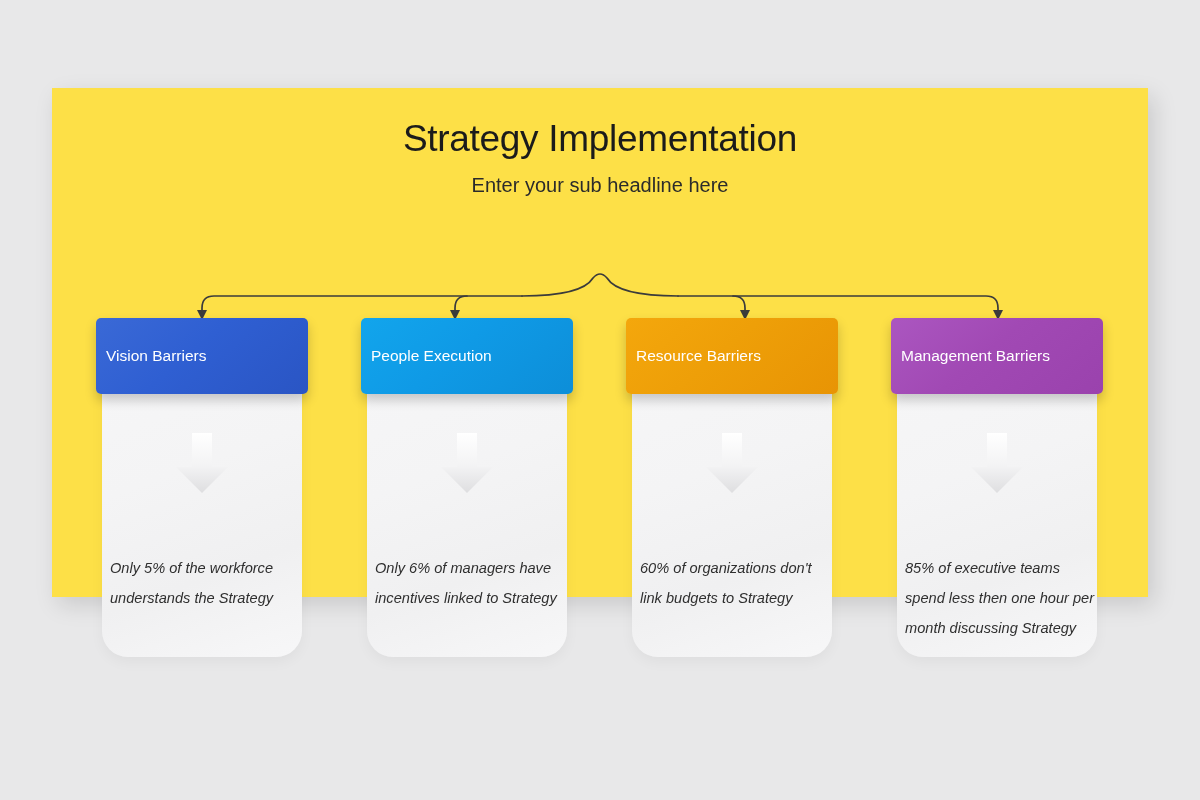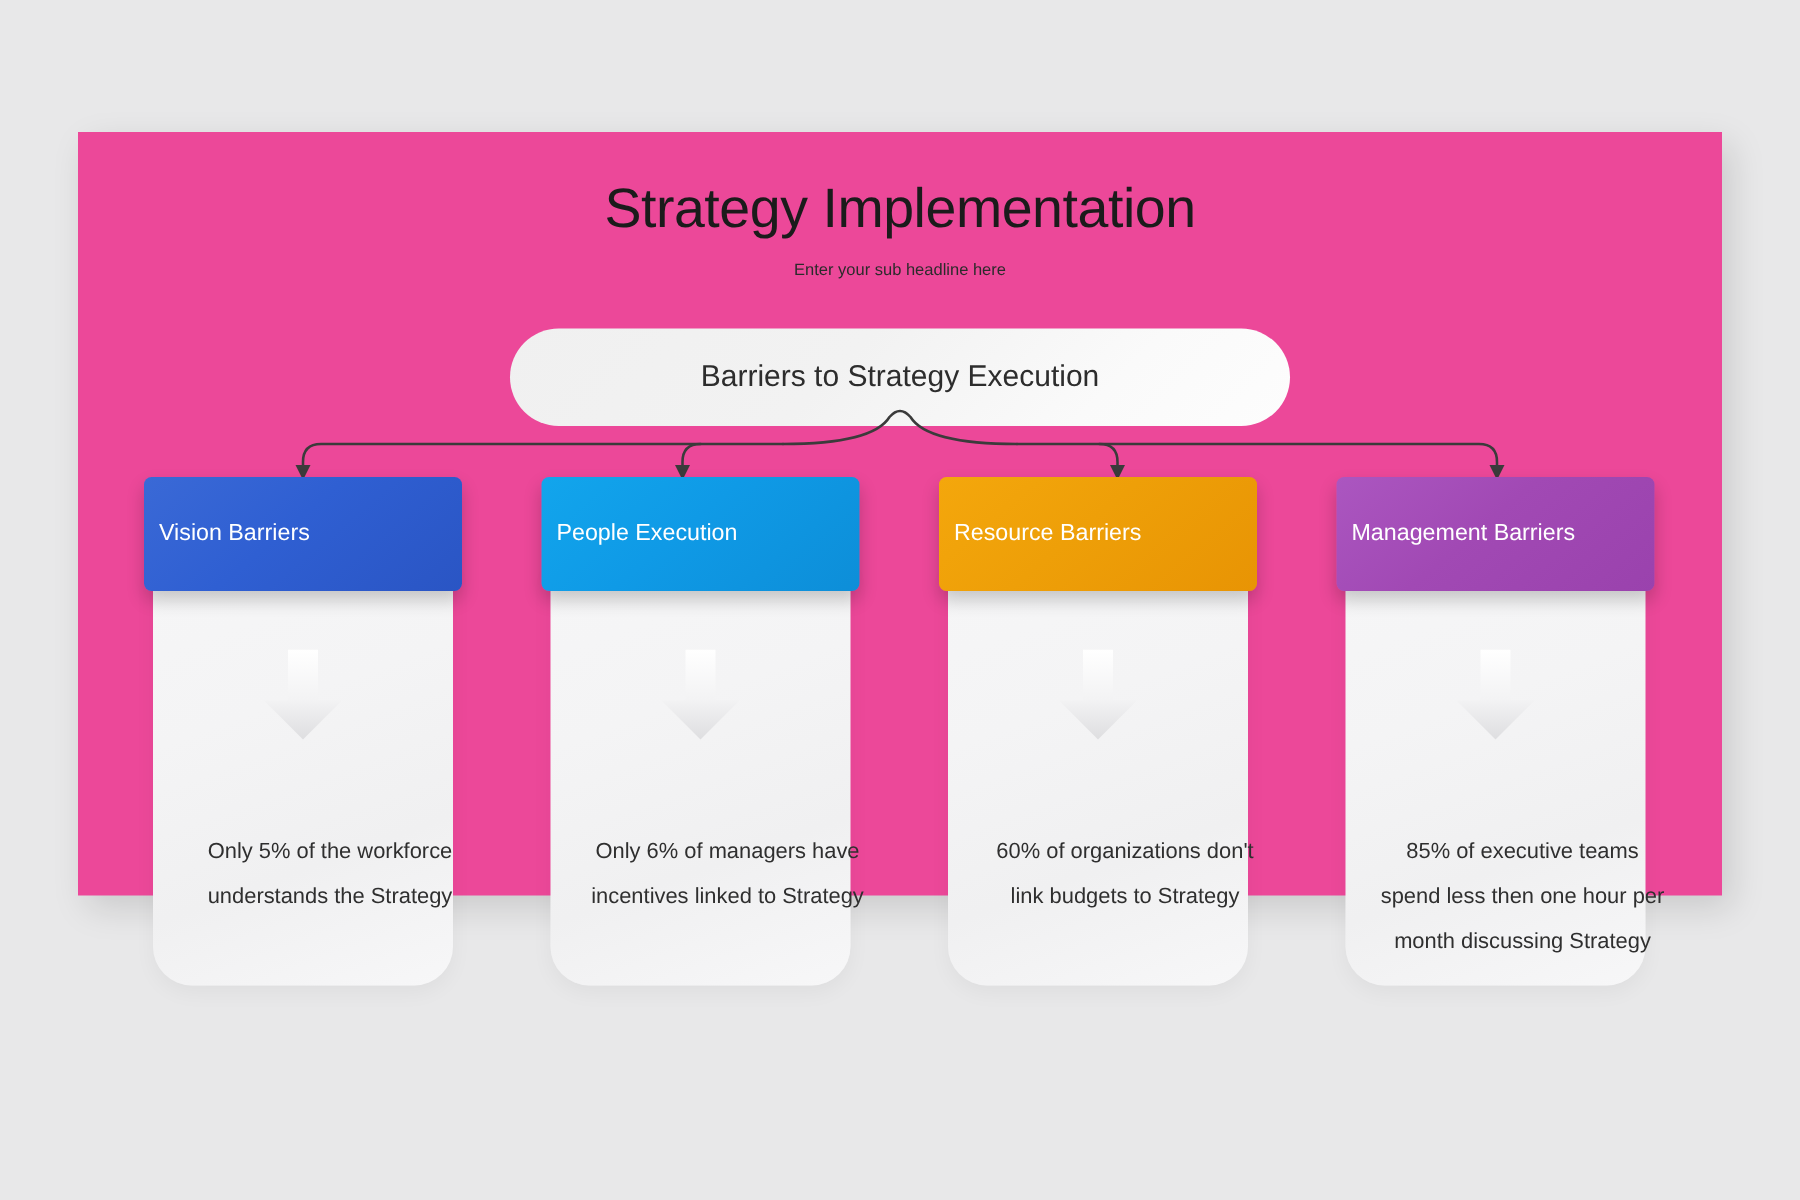--- a/index.html
+++ b/index.html
@@ -15,21 +15,21 @@
     font-family: "Liberation Sans", sans-serif;
   }
 
   
   #slide {
     position: absolute;
     left: 52px;
     top: 88px;
     width: 1096px;
     height: 509px;
-    background: #ec4899;
+    background: #fde047;
     box-shadow: 6px 8px 22px rgba(0,0,0,0.13);
     padding-left: 14px;
   }
 
   
   #header {
     position: absolute;
     left: 0;
     top: 0;
     width: 100%;
@@ -40,21 +40,21 @@
     margin-top: 30px;
     font-size: 37px;
     font-weight: 400;
     color: #1b1b1b;
     letter-spacing: -0.3px;
     line-height: 1.15;
   }
 
   #subtitle {
     margin-top: 13px;
-    font-size: 11px;
+    font-size: 20px;
     font-weight: 400;
     color: #2b2b2b;
   }
 
   
   #pill {
     position: absolute;
     left: 288px;
     top: 131px;
     width: 520px;
@@ -120,27 +120,28 @@
     left: 50%;
     top: 58px;
     transform: translateX(-50%);
     width: 56px;
     height: 62px;
   }
 
   
   .desc {
     position: absolute;
-    left: 20px;
+    left: 8px;
     top: 178px;
     width: 196px;
-    text-align: center;
+    text-align: left;
     font-size: 14.6px;
     line-height: 30px;
     color: #2f2f2f;
+    font-style: italic;
   }
 
   
   .card {
     position: absolute;
     left: 0;
     top: 0;
     width: 212px;
     height: 76px;
     border-radius: 5px;
@@ -164,23 +165,20 @@
 </head>
 <body>
 
 <div id="slide">
 
   <div id="header">
     <h1 id="title">Strategy Implementation</h1>
     <div id="subtitle">Enter your sub headline here</div>
   </div>
 
-  <div id="pill">
-    <span id="pill-label">Barriers to Strategy Execution</span>
-  </div>
 
   <svg id="connector" viewBox="0 0 1096 50" preserveAspectRatio="none" aria-hidden="true">
 
     <path d="M 470 20 Q 530 20 541 2 Q 548 -6 555 2 Q 566 20 626 20" fill="none" stroke="#3b3b3b" stroke-width="1.7" stroke-linecap="round"></path>
 
     <path d="M 470 20 L 162 20 Q 150 20 150 32 L 150 40" fill="none" stroke="#3b3b3b" stroke-width="1.7" stroke-linecap="round"></path>
 
     <path d="M 415 20 Q 403 20 403 32 L 403 40" fill="none" stroke="#3b3b3b" stroke-width="1.7" stroke-linecap="round"></path>
 
     <path d="M 626 20 L 934 20 Q 946 20 946 32 L 946 40" fill="none" stroke="#3b3b3b" stroke-width="1.7" stroke-linecap="round"></path>

